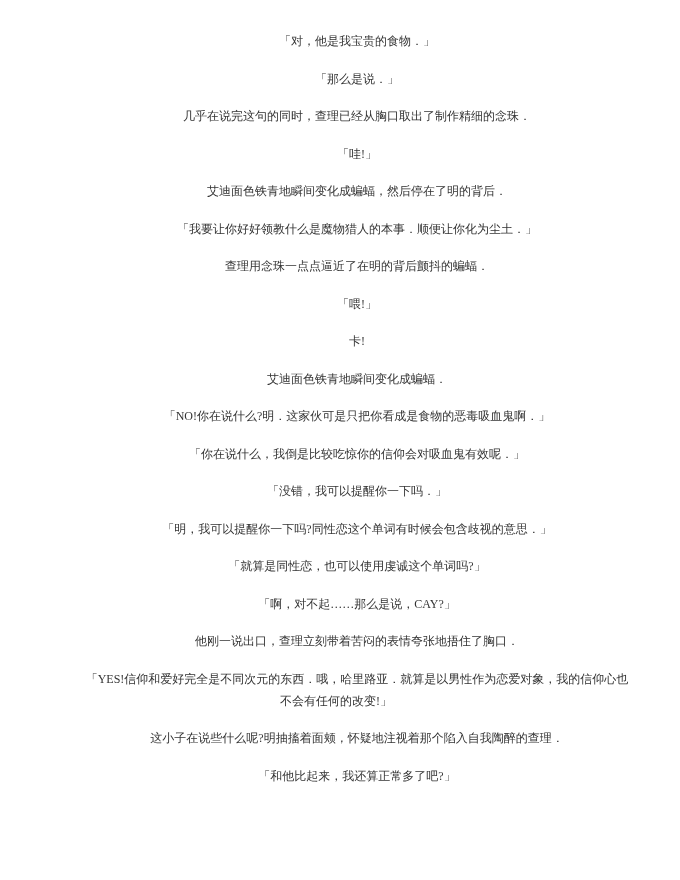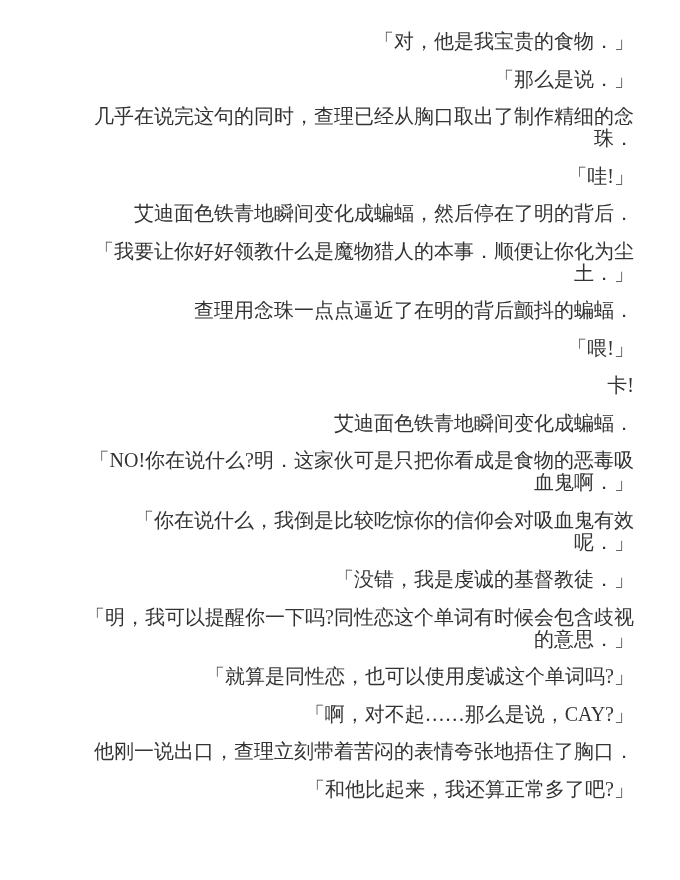--- a/index.html
+++ b/index.html
@@ -17,42 +17,44 @@
     width: 680px;
     height: 880px;
     padding: 30px 46px 0 38px;
     background: #ffffff;
     font-family: "Liberation Serif", "DejaVu Serif", serif;
     color: #333333;
   }
   .page p {
     margin: 0 0 15.5px 0;
     padding: 0;
-    font-size: 20px;
+    font-size: 12px;
     line-height: 22px;
     text-indent: 42px;
     word-break: break-all;
-    text-align: right;
+    text-align: center;
   }
 </style>
 </head>
 <body>
 
 <div class="page">
   <p>「对，他是我宝贵的食物．」</p>
   <p>「那么是说．」</p>
   <p>几乎在说完这句的同时，查理已经从胸口取出了制作精细的念珠．</p>
   <p>「哇!」</p>
   <p>艾迪面色铁青地瞬间变化成蝙蝠，然后停在了明的背后．</p>
   <p>「我要让你好好领教什么是魔物猎人的本事．顺便让你化为尘土．」</p>
   <p>查理用念珠一点点逼近了在明的背后颤抖的蝙蝠．</p>
   <p>「喂!」</p>
   <p>卡!</p>
   <p>艾迪面色铁青地瞬间变化成蝙蝠．</p>
   <p>「NO!你在说什么?明．这家伙可是只把你看成是食物的恶毒吸血鬼啊．」</p>
   <p>「你在说什么，我倒是比较吃惊你的信仰会对吸血鬼有效呢．」</p>
-  <p>「没错，我是虔诚的基督教徒．」</p>
+  <p>「没错，我可以提醒你一下吗．」</p>
   <p>「明，我可以提醒你一下吗?同性恋这个单词有时候会包含歧视的意思．」</p>
   <p>「就算是同性恋，也可以使用虔诚这个单词吗?」</p>
   <p>「啊，对不起……那么是说，CAY?」</p>
   <p>他刚一说出口，查理立刻带着苦闷的表情夸张地捂住了胸口．</p>
+  <p>「YES!信仰和爱好完全是不同次元的东西．哦，哈里路亚．就算是以男性作为恋爱对象，我的信仰心也不会有任何的改变!」</p>
+  <p>这小子在说些什么呢?明抽搐着面颊，怀疑地注视着那个陷入自我陶醉的查理．</p>
   <p>「和他比起来，我还算正常多了吧?」</p>
 </div>
 
 </body></html>

